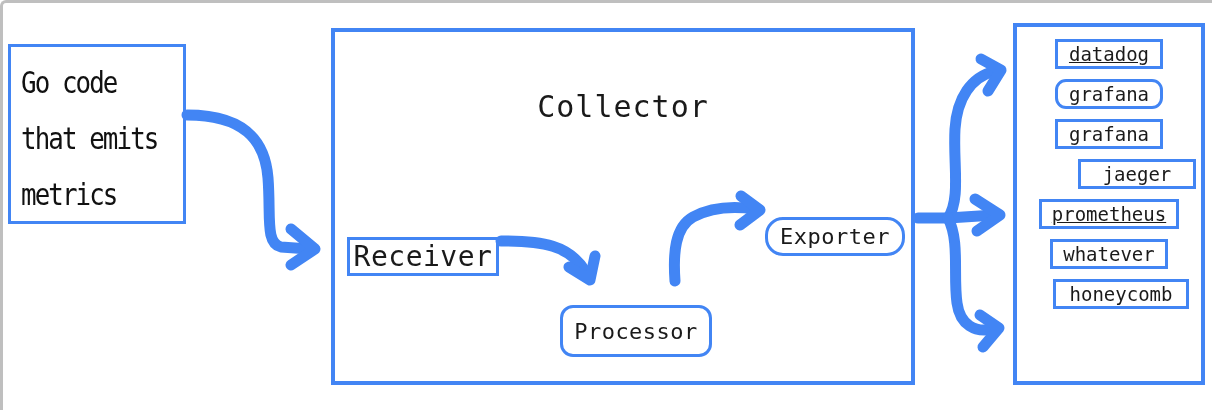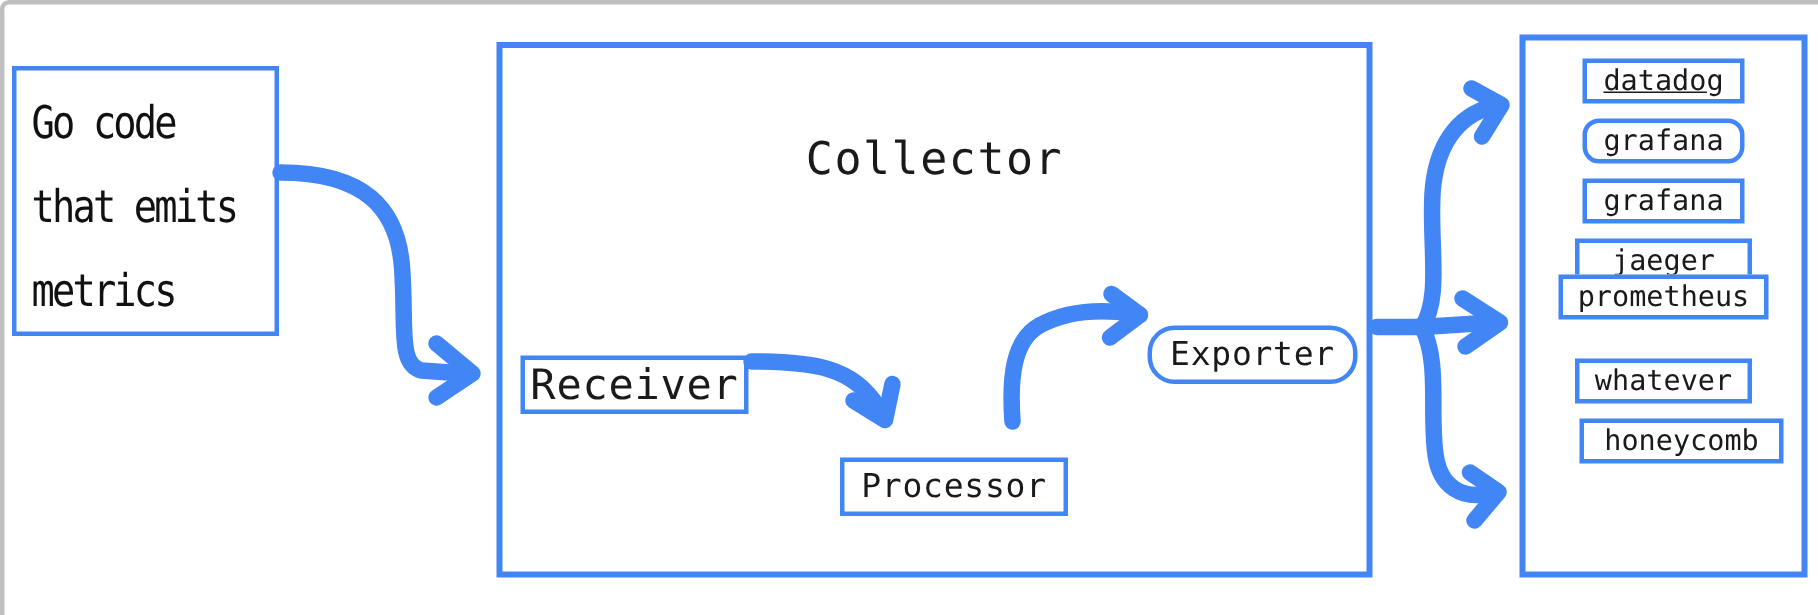--- a/index.html
+++ b/index.html
@@ -89,23 +89,24 @@
     top: 218px;
     width: 152px;
     height: 39px;
     font-size: 28px;
     letter-spacing: 0.5px;
   }
   #processor-box {
     left: 557px;
     top: 286px;
     width: 152px;
-    height: 39px;
+    height: 52px;
     font-size: 22px;
     letter-spacing: 0.5px;
+    border-radius: 13px;
   }
   #exporter-box {
     left: 762px;
     top: 198px;
     width: 140px;
     height: 39px;
     font-size: 22px;
     letter-spacing: 0.5px;
     border-radius: 18px;
   }
@@ -181,22 +182,22 @@
     <span>Processor</span>
   </div>
   <div class="box" id="exporter-box">
     <span>Exporter</span>
   </div>
 
   <div class="container-box" id="backends-box">
       <div class="backend-item" style="top: 12px; width: 108px; text-decoration: underline;">datadog</div>
       <div class="backend-item" style="top: 52px; width: 108px; border-radius: 11px;">grafana</div>
       <div class="backend-item" style="top: 92px; width: 108px;">grafana</div>
-      <div class="backend-item" style="top: 132px; width: 118px;">jaeger</div>
-      <div class="backend-item" style="top: 156px; width: 140px;">prometheus</div>
+      <div class="backend-item" style="top: 132px; width: 118px; margin-left: 28px;">jaeger</div>
+      <div class="backend-item" style="top: 172px; width: 140px; text-decoration: underline;">prometheus</div>
       <div class="backend-item" style="top: 212px; width: 118px;">whatever</div>
       <div class="backend-item" style="top: 252px; width: 136px; margin-left: 12px;">honeycomb</div>
     </div>
 
   <svg id="arrows" viewBox="0 0 1212 410">
 
     <g>
       <path class="arrow-stroke" d="M 184,112 C 240,112 262,136 265,175 C 268,214 262,240 278,244 L 306,246"></path>
       <path class="arrow-head" d="M 288,226 L 312,246 L 288,262"></path>
     </g>

